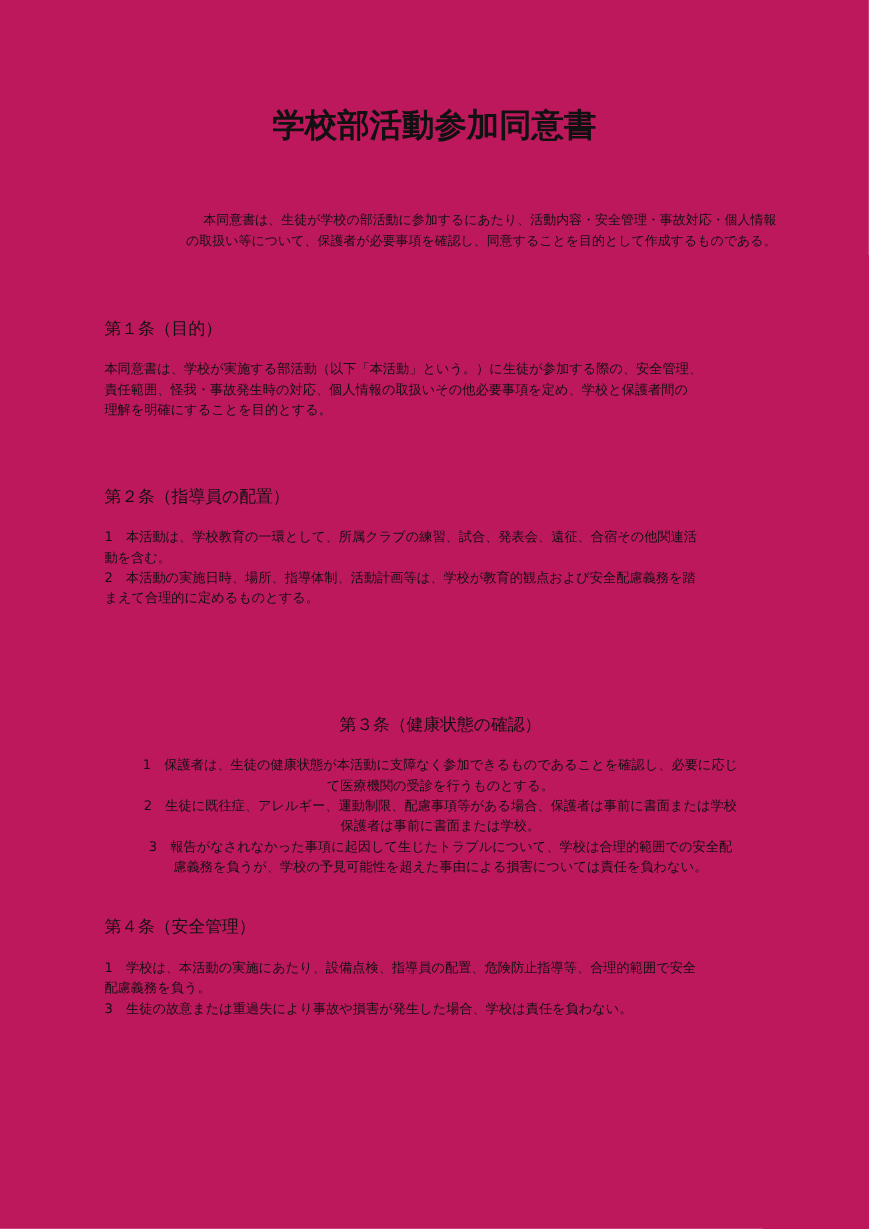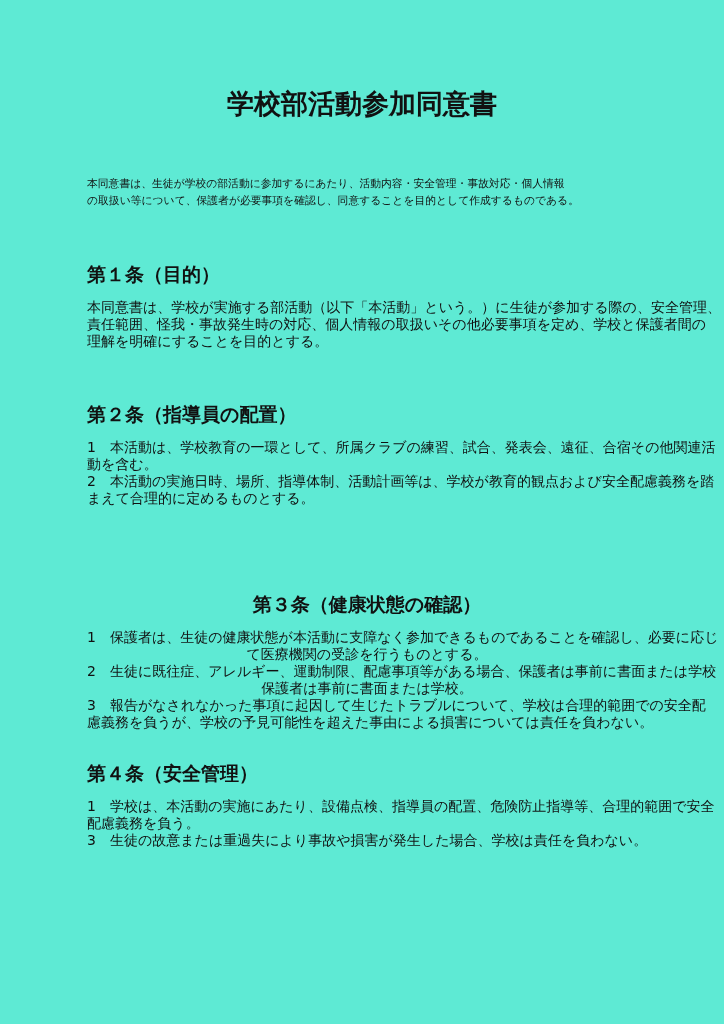--- a/index.html
+++ b/index.html
@@ -1,25 +1,25 @@
 <!DOCTYPE html>
 <html><head>
 <meta charset="utf-8">
 <style>
   html, body { margin: 0; padding: 0; background: #ffffff; }
   body { width: 724px; height: 1024px; position: relative; overflow: hidden;
          font-family: "DejaVu Sans", "Liberation Sans", sans-serif; color: #111; }
-  .page { position: absolute; left: 0; top: 0; width: 724px; height: 1024px; background: #5eead4; }
+  .page { position: absolute; left: 0; top: 0; width: 724px; height: 1024px; background: #be185d; }
   .title { position: absolute; top: 86px; left: 0; width: 724px; text-align: center;
            font-size: 27px; font-weight: bold; letter-spacing: 0px; }
   .intro { position: absolute; top: 175px; left: 87px; width: 560px; }
-  .p { font-size: 10.8px; line-height: 17px; margin: 0; white-space: nowrap; }
+  .p { font-size: 10.8px; line-height: 17px; margin: 0; white-space: nowrap; text-align: right; }
   .section { position: absolute; left: 87px; width: 560px; }
-  .heading { font-size: 19px; font-weight: bold; margin: 0 0 13px 0; line-height: 24px; }
-  .para { font-size: 14px; line-height: 17px; margin: 0; }
+  .heading { font-size: 14px; font-weight: normal; margin: 0 0 13px 0; line-height: 24px; }
+  .para { font-size: 11px; line-height: 17px; margin: 0; }
   .line { display: block; white-space: nowrap; }
 </style>
 </head>
 <body>
 
 <div class="page">
 
   <div class="title">学校部活動参加同意書</div>
 
   <div class="intro">

